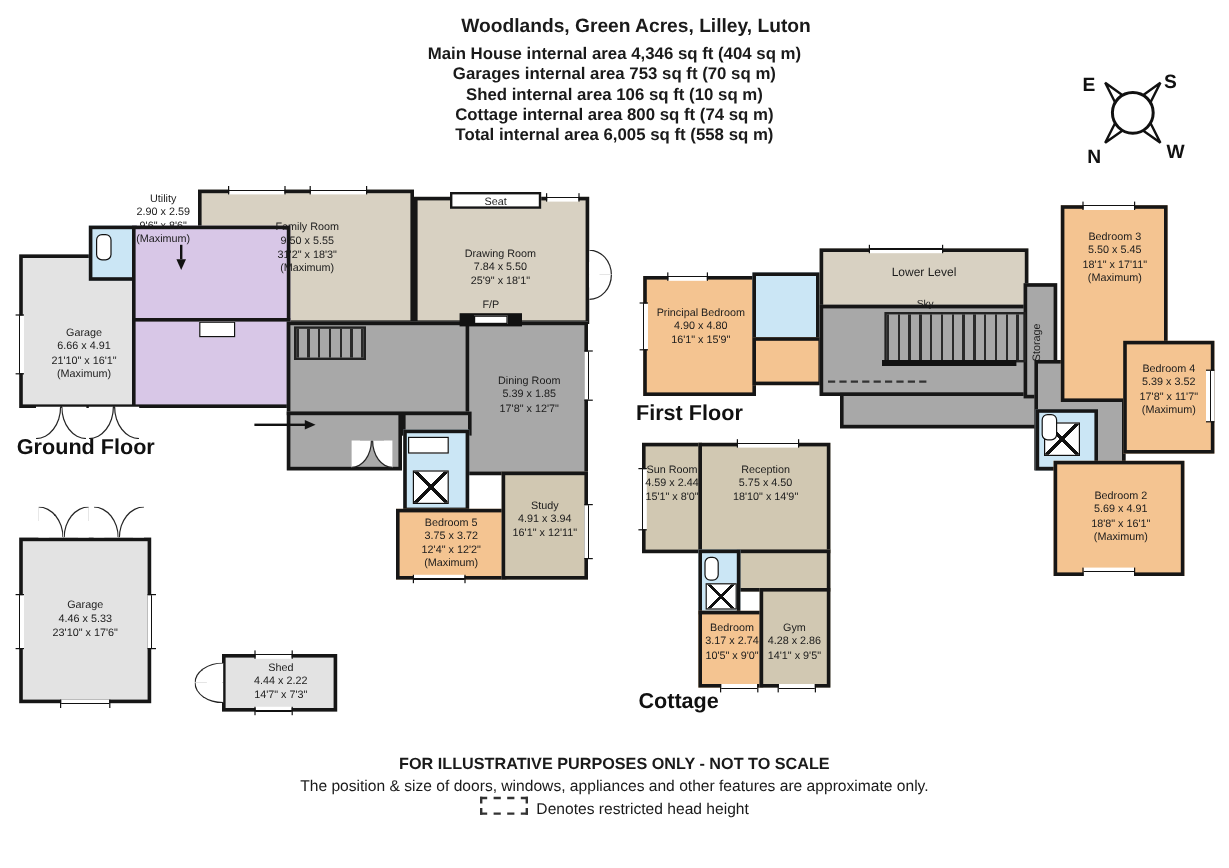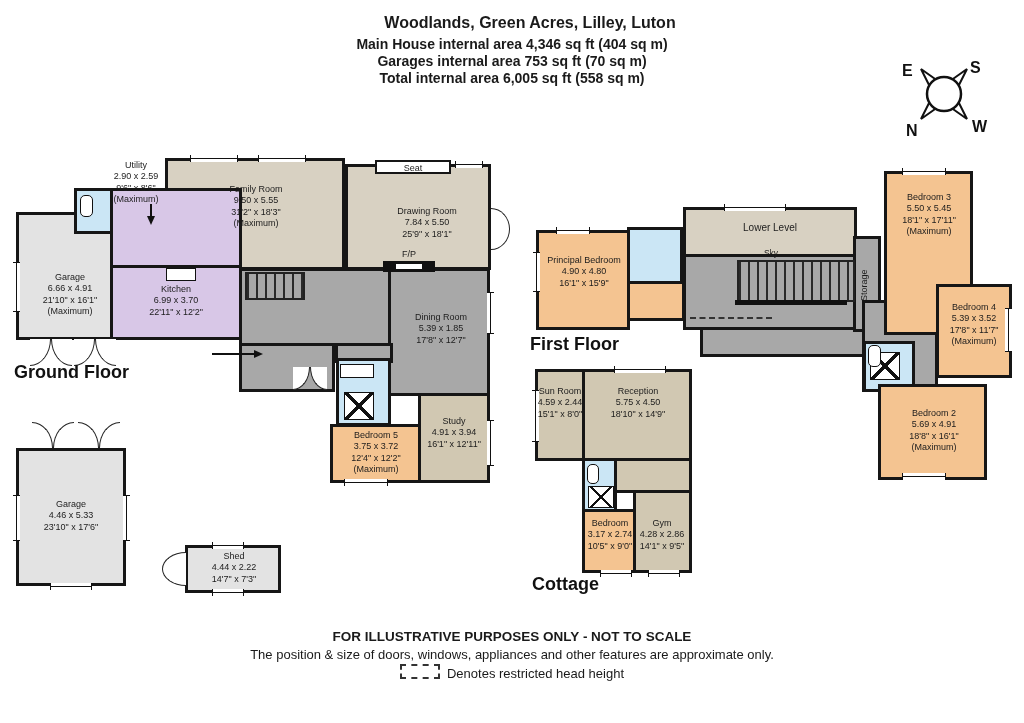--- a/index.html
+++ b/index.html
@@ -50,20 +50,22 @@
 </style>
 </head>
 <body>
 
 <div class="canvas">
 
   <div class="hdr">
     <div class="t">Woodlands, Green Acres, Lilley, Luton</div>
     <div class="s">Main House internal area 4,346 sq ft (404 sq m)</div>
     <div class="s">Garages internal area 753 sq ft (70 sq m)</div>
+    <div class="s">Shed internal area 106 sq ft (10 sq m)</div>
+    <div class="s">Cottage internal area 800 sq ft (74 sq m)</div>
     <div class="s">Total internal area 6,005 sq ft (558 sq m)</div>
   </div>
 
   <svg style="position:absolute;left:888px;top:40px;" width="112" height="108" viewBox="0 0 112 108">
     <polygon points="64.5,39.3 79,29 70.7,45.5" fill="#fff" stroke="#111" stroke-width="2"></polygon>
     <polygon points="47.5,39.3 33,29 41.3,45.5" fill="#fff" stroke="#111" stroke-width="2"></polygon>
     <polygon points="47.5,68.7 33,79 41.3,62.5" fill="#fff" stroke="#111" stroke-width="2"></polygon>
     <polygon points="64.5,68.7 79,79 70.7,62.5" fill="#fff" stroke="#111" stroke-width="2"></polygon>
     <circle cx="56" cy="54" r="17" fill="#fff" stroke="#111" stroke-width="2.5"></circle>
     <text x="14" y="36" font-size="16" font-weight="bold" fill="#111">E</text>
@@ -130,32 +132,27 @@
   <div class="ah-down" style="left:147px;top:216px"></div>
   <div class="lbl" style="left:200px;top:184px;width:112px">
     <div>Family Room</div>
     <div>9.50 x 5.55</div>
     <div>31'2" x 18'3"</div>
     <div>(Maximum)</div>
   </div>
   <div class="lbl" style="left:380px;top:163px;width:66px">
     <div>Seat</div>
   </div>
-  <div class="lbl" style="left:368px;top:206px;width:118px">
+  <div class="lbl" style="left:358px;top:206px;width:118px">
     <div>Drawing Room</div>
     <div>7.84 x 5.50</div>
     <div>25'9" x 18'1"</div>
   </div>
   <div class="lbl" style="left:388px;top:249px;width:42px">
     <div>F/P</div>
-  </div>
-  <div class="lbl" style="left:128px;top:284px;width:96px">
-    <div>Kitchen</div>
-    <div>6.99 x 3.70</div>
-    <div>22'11" x 12'2"</div>
   </div>
   <div class="lbl" style="left:396px;top:312px;width:90px">
     <div>Dining Room</div>
     <div>5.39 x 1.85</div>
     <div>17'8" x 12'7"</div>
   </div>
   <div class="arrowline" style="left:212px;top:353px;width:44px;height:2px"></div>
   <div class="ah-right" style="left:254px;top:350px"></div>
   <div class="lbl" style="left:333px;top:430px;width:86px">
     <div>Bedroom 5</div>

